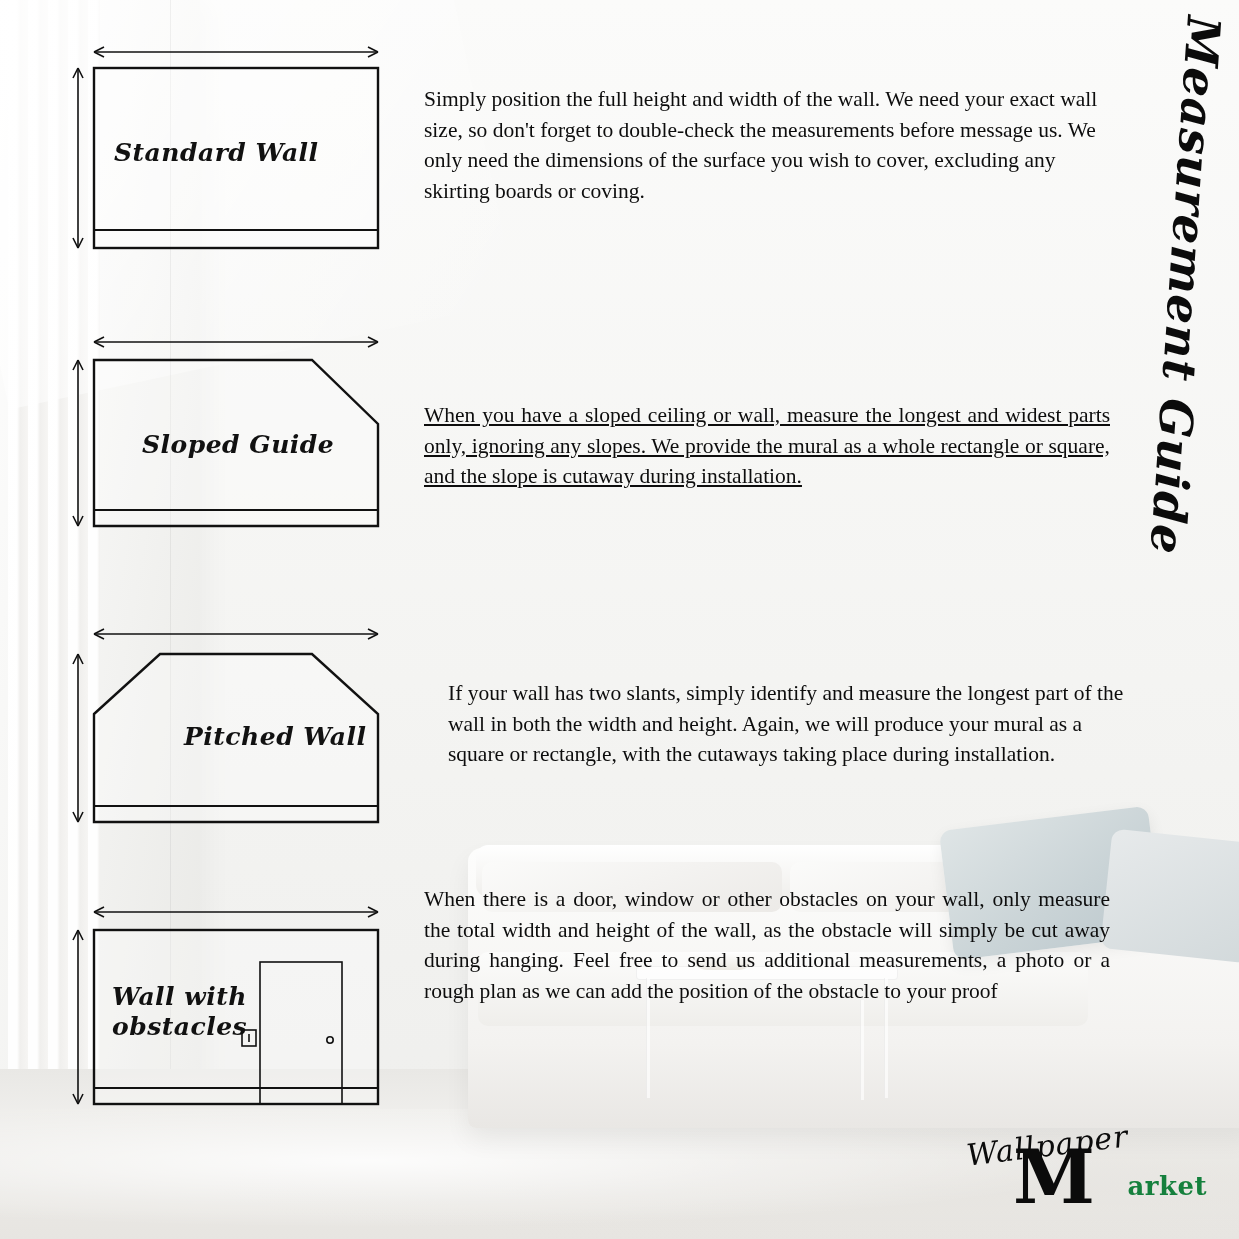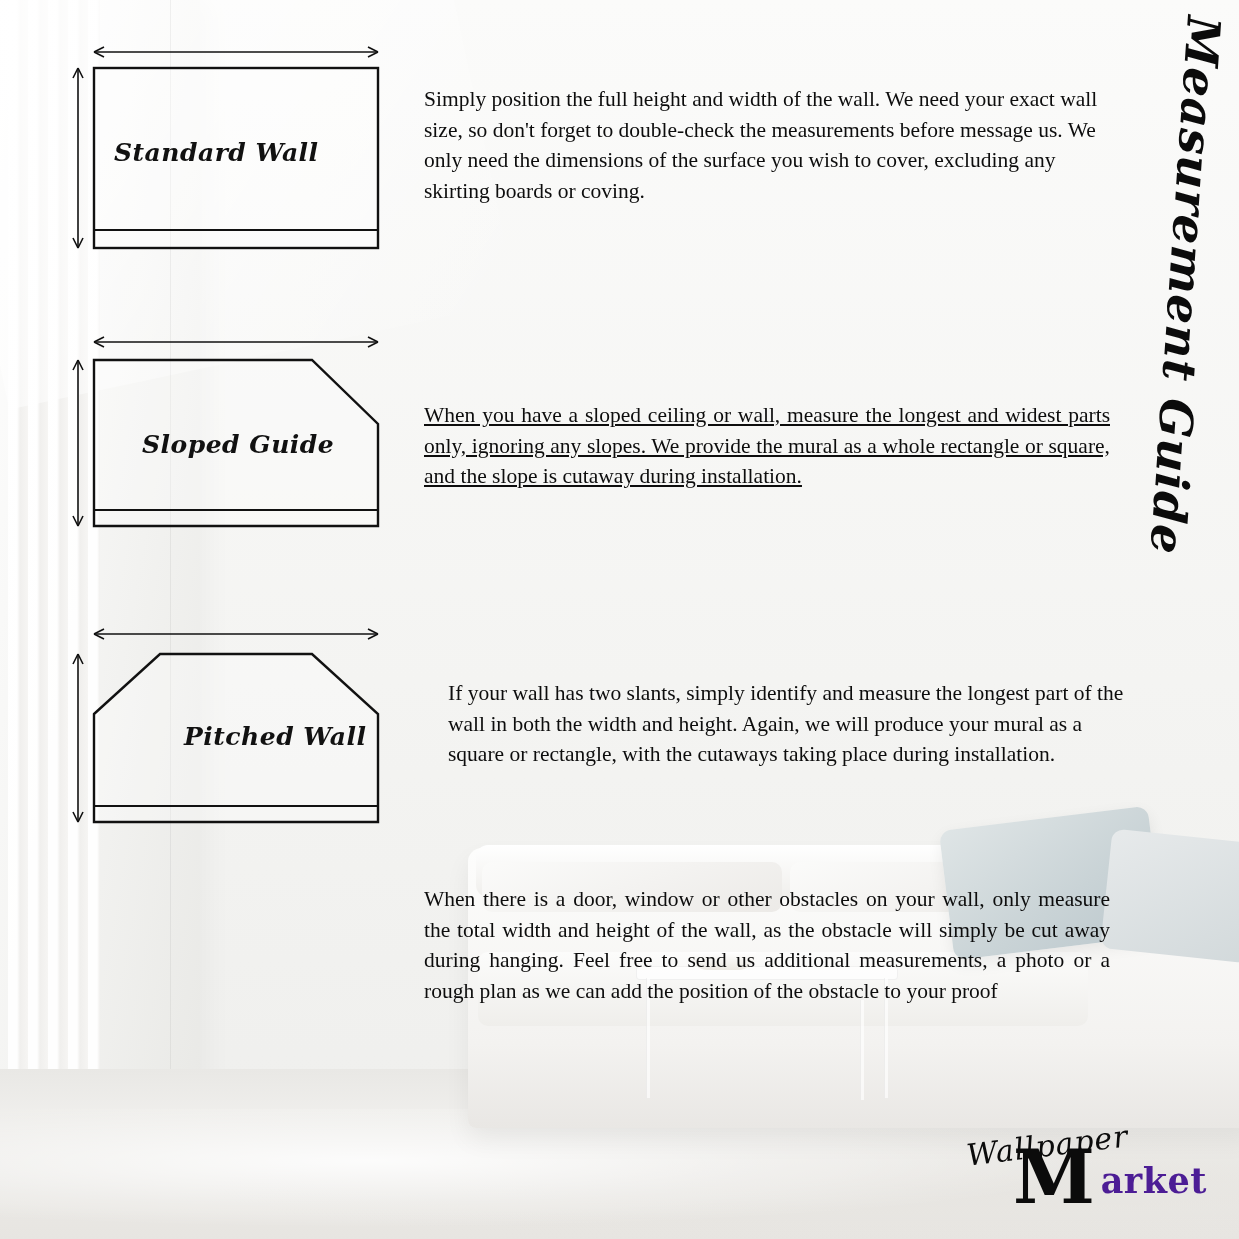--- a/index.html
+++ b/index.html
@@ -240,22 +240,22 @@
     font-size: 74px;
     line-height: 0.9;
     color: #0b0b0b;
   }
   .logo-word {
     position: absolute;
     right: 14px;
     bottom: 16px;
     font-family: "DejaVu Serif", serif;
     font-weight: bold;
-    font-size: 35px;
-    color: #4c1d95;
+    font-size: 26px;
+    color: #15803d;
     letter-spacing: 0.5px;
   }
 
   svg { display: block; }
   .stroke { fill: none; stroke: #111; stroke-width: 2.2; }
   .stroke-thin { fill: none; stroke: #111; stroke-width: 1.6; }
   .wallfill { fill: rgba(255,255,255,0.30); stroke: #111; stroke-width: 2.4; }
 </style>
 </head>
 <body>
@@ -326,20 +326,40 @@
         <line class="stroke-thin" x1="14" y1="32" x2="14" y2="200"></line>
         <path class="stroke-thin" d="M14 32 L9 42 M14 32 L19 42"></path>
         <path class="stroke-thin" d="M14 200 L9 190 M14 200 L19 190"></path>
 
         <path class="wallfill" d="M30 92 L96 32 L248 32 L314 92 L314 200 L30 200 Z"></path>
         <line class="stroke" x1="30" y1="184" x2="314" y2="184"></line>
       </svg>
       <div class="wall-label" style="left:76px; top:100px;margin-left:44px;">Pitched Wall</div>
     </div>
 
+    <div class="diagram d4">
+      <svg width="340" height="230" viewBox="0 0 340 230">
+        <line class="stroke-thin" x1="30" y1="12" x2="314" y2="12"></line>
+        <path class="stroke-thin" d="M30 12 L40 7 M30 12 L40 17"></path>
+        <path class="stroke-thin" d="M314 12 L304 7 M314 12 L304 17"></path>
+        <line class="stroke-thin" x1="14" y1="30" x2="14" y2="204"></line>
+        <path class="stroke-thin" d="M14 30 L9 40 M14 30 L19 40"></path>
+        <path class="stroke-thin" d="M14 204 L9 194 M14 204 L19 194"></path>
+        <rect class="wallfill" x="30" y="30" width="284" height="174"></rect>
+        <line class="stroke" x1="30" y1="188" x2="314" y2="188"></line>
+
+        <rect class="stroke-thin" x="196" y="62" width="82" height="142"></rect>
+        <circle class="stroke-thin" cx="266" cy="140" r="3.2"></circle>
+
+        <rect class="stroke-thin" x="178" y="130" width="14" height="16"></rect>
+        <line class="stroke-thin" x1="185" y1="134" x2="185" y2="142"></line>
+      </svg>
+      <div class="wall-label" style="left:48px; top:82px;">Wall with
+obstacles</div>
+    </div>
   </div>
 
   <div class="paragraphs">
     <div class="para p1">Simply position the full height and width of the wall. We need your exact wall size, so don't forget to double-check the measurements before
 message us. We only need the dimensions of the surface you wish to cover, excluding any skirting boards or coving.</div>
     <div class="para p2">When you have a sloped ceiling or wall, measure the longest and widest parts only, ignoring any slopes. We provide the mural as a whole rectangle or square, and the slope is cutaway during installation.</div>
     <div class="para p3">If your wall has two slants, simply identify and measure the longest part of the wall in both the width and height. Again, we will produce your mural as a square or rectangle, with the cutaways taking place during installation.</div>
     <div class="para p4">When there is a door, window or other obstacles on your wall, only measure the total width and height of the wall, as the obstacle will simply be cut away during hanging. Feel free to send us additional measurements, a photo or a rough plan as we can add the position of the obstacle to your proof</div>
   </div>
 

